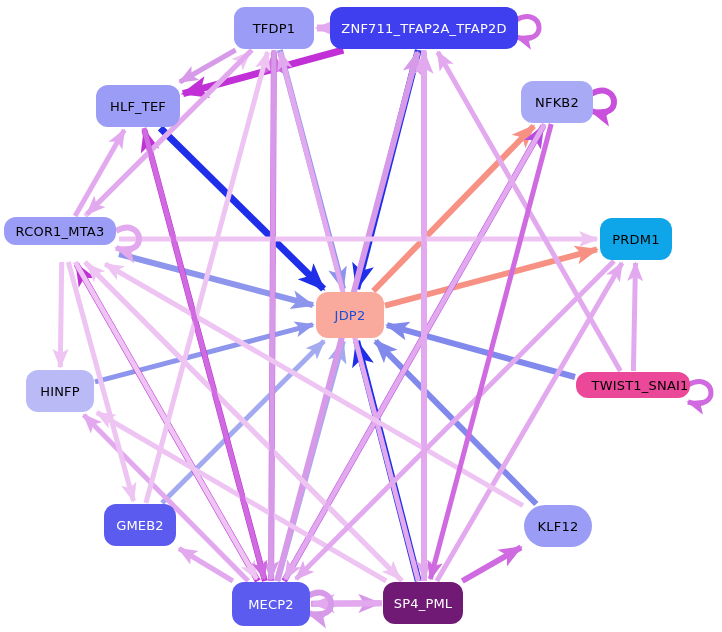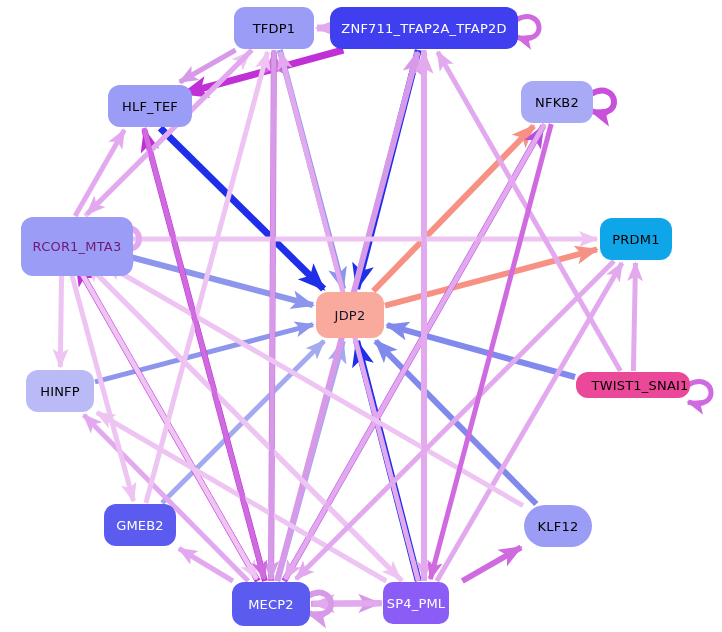--- a/index.html
+++ b/index.html
@@ -107,47 +107,47 @@
       <path d="M 688 385 C 715.2 369.7 722 412.2 688 402" stroke="#d06ae0" stroke-width="5" fill="none" stroke-linecap="butt" marker-end="url(#ah-d06ae0)"></path>
       <path d="M 308 596 C 335.2 580.7 342 623.2 308 613" stroke="#d79ae9" stroke-width="6" fill="none" stroke-linecap="butt" marker-end="url(#ah-d79ae9)"></path>
     </svg>
   <div id="nodes">
       <div class="node" style="left: 234px; top: 7px; width: 80px; height: 42px; background: rgb(154, 156, 245); color: rgb(0, 0, 0); border-radius: 11px;">
         <span class="lbl">TFDP1</span>
       </div>
       <div class="node" style="left: 330px; top: 7px; width: 188px; height: 42px; background: rgb(63, 63, 240); color: rgb(255, 255, 255);">
         <span class="lbl">ZNF711_TFAP2A_TFAP2D</span>
       </div>
-      <div class="node" style="left: 96px; top: 85px; width: 84px; height: 42px; background: rgb(154, 156, 245); color: rgb(0, 0, 0); margin-left: 12px;">
+      <div class="node" style="left: 96px; top: 85px; width: 84px; height: 42px; background: rgb(154, 156, 245); color: rgb(0, 0, 0);">
         <span class="lbl">HLF_TEF</span>
       </div>
       <div class="node" style="left: 521px; top: 81px; width: 72px; height: 42px; background: rgb(169, 170, 246); color: rgb(0, 0, 0);">
         <span class="lbl">NFKB2</span>
       </div>
-      <div class="node" style="left: 21px; top: 217px; width: 112px; height: 59px; background: rgb(154, 156, 245); color: #701a75;">
+      <div class="node" style="left: 4px; top: 217px; width: 112px; height: 28px; background: rgb(154, 156, 245); color: #000000;">
         <span class="lbl">RCOR1_MTA3</span>
       </div>
       <div class="node" style="left: 600px; top: 218px; width: 72px; height: 42px; background: #0ea5e9; color: rgb(0, 0, 0);">
         <span class="lbl">PRDM1</span>
       </div>
-      <div class="node" style="left: 316px; top: 292px; width: 68px; height: 46px; background: rgb(249, 170, 156); color: #0f172a;">
+      <div class="node" style="left: 316px; top: 292px; width: 68px; height: 46px; background: rgb(249, 170, 156); color: #1d4ed8;">
         <span class="lbl">JDP2</span>
       </div>
       <div class="node" style="left: 26px; top: 370px; width: 68px; height: 42px; background: rgb(185, 186, 246); color: rgb(0, 0, 0);">
         <span class="lbl">HINFP</span>
       </div>
       <div class="node" style="left: 576px; top: 372px; width: 114px; height: 26px; background: #ec4899; color: rgb(0, 0, 0); padding-left: 14px;">
         <span class="lbl">TWIST1_SNAI1</span>
       </div>
       <div class="node" style="left: 104px; top: 504px; width: 72px; height: 42px; background: rgb(91, 91, 240); color: rgb(255, 255, 255);">
         <span class="lbl">GMEB2</span>
       </div>
       <div class="node" style="left: 524px; top: 505px; width: 68px; height: 42px; background: rgb(154, 156, 245); color: rgb(0, 0, 0); border-radius: 21px;">
         <span class="lbl">KLF12</span>
       </div>
       <div class="node" style="left: 232px; top: 582px; width: 78px; height: 44px; background: rgb(91, 91, 240); color: rgb(255, 255, 255);">
         <span class="lbl">MECP2</span>
       </div>
-      <div class="node" style="left: 383px; top: 582px; width: 66px; height: 42px; background: #8b5cf6; color: rgb(255, 255, 255); border-radius: 10px;">
+      <div class="node" style="left: 383px; top: 582px; width: 80px; height: 42px; background: #701a75; color: rgb(255, 255, 255);">
         <span class="lbl">SP4_PML</span>
       </div>
     </div>
 </div>
 
 </body></html>

